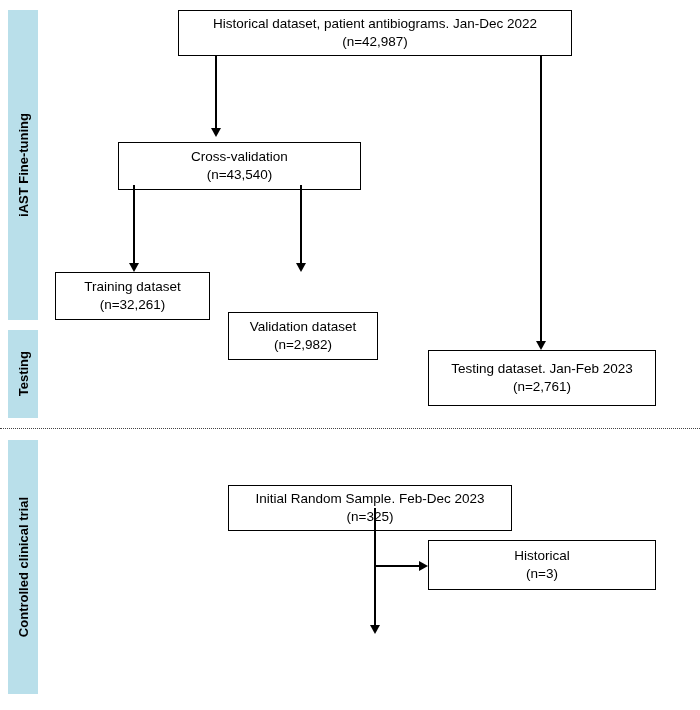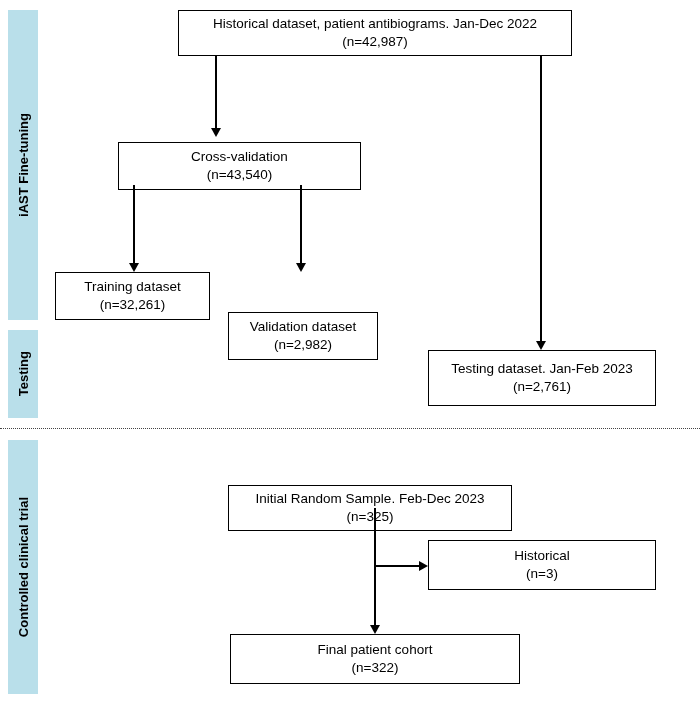--- a/index.html
+++ b/index.html
@@ -125,24 +125,20 @@
   <div class="node" style="left:228px; top:462px; width:284px; height:46px;margin-top:23px;">
     <div>Initial Random Sample. Feb-Dec 2023</div>
     <div>(n=325)</div>
   </div>
 
   <div class="node" style="left:428px; top:540px; width:228px; height:50px;">
     <div>Historical</div>
     <div>(n=3)</div>
   </div>
 
-  <div class="node" style="left:230px; top:634px; width:290px; height:50px;">
-    <div>Final patient cohort</div>
-    <div>(n=322)</div>
-  </div>
 
   <div class="vline" style="left:374px; top:508px; height:117px;"></div>
   <div class="arrow-down" style="left:370px; top:625px;"></div>
 
   <div class="hline" style="left:374px; top:565px; width:45px;"></div>
   <div class="arrow-right" style="left:419px; top:561px;"></div>
 
 </div>
 
 </body></html>

